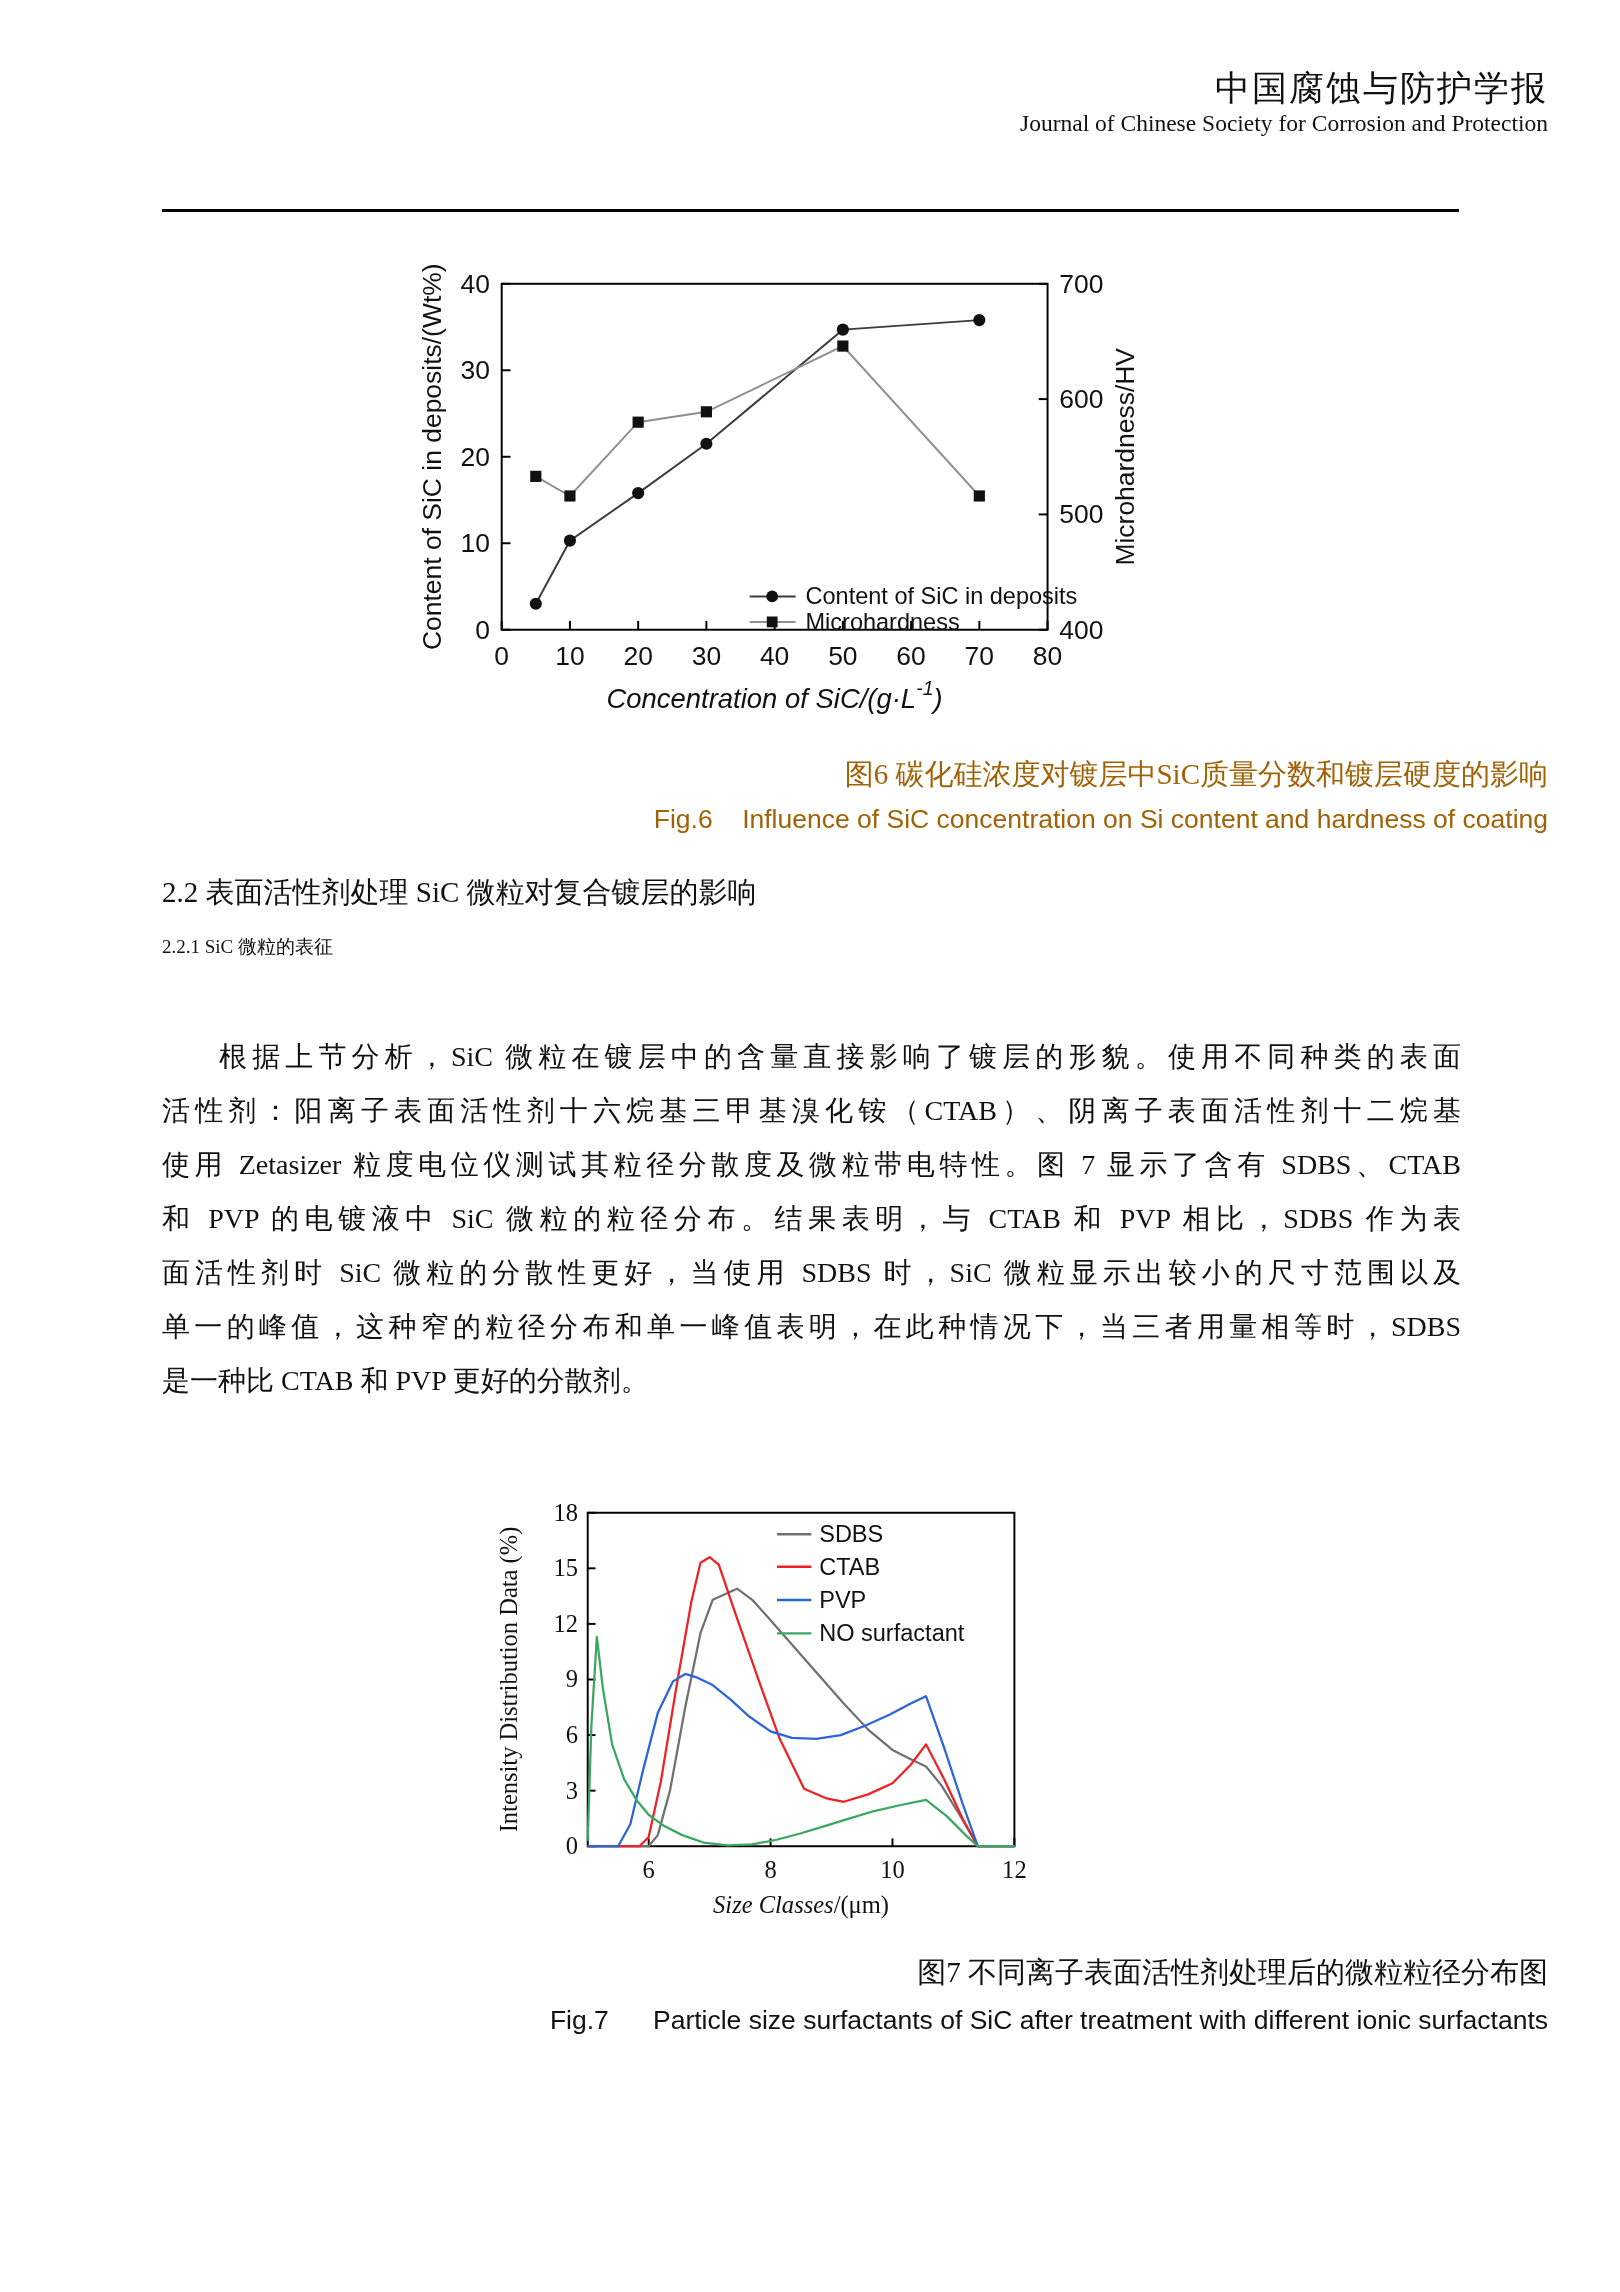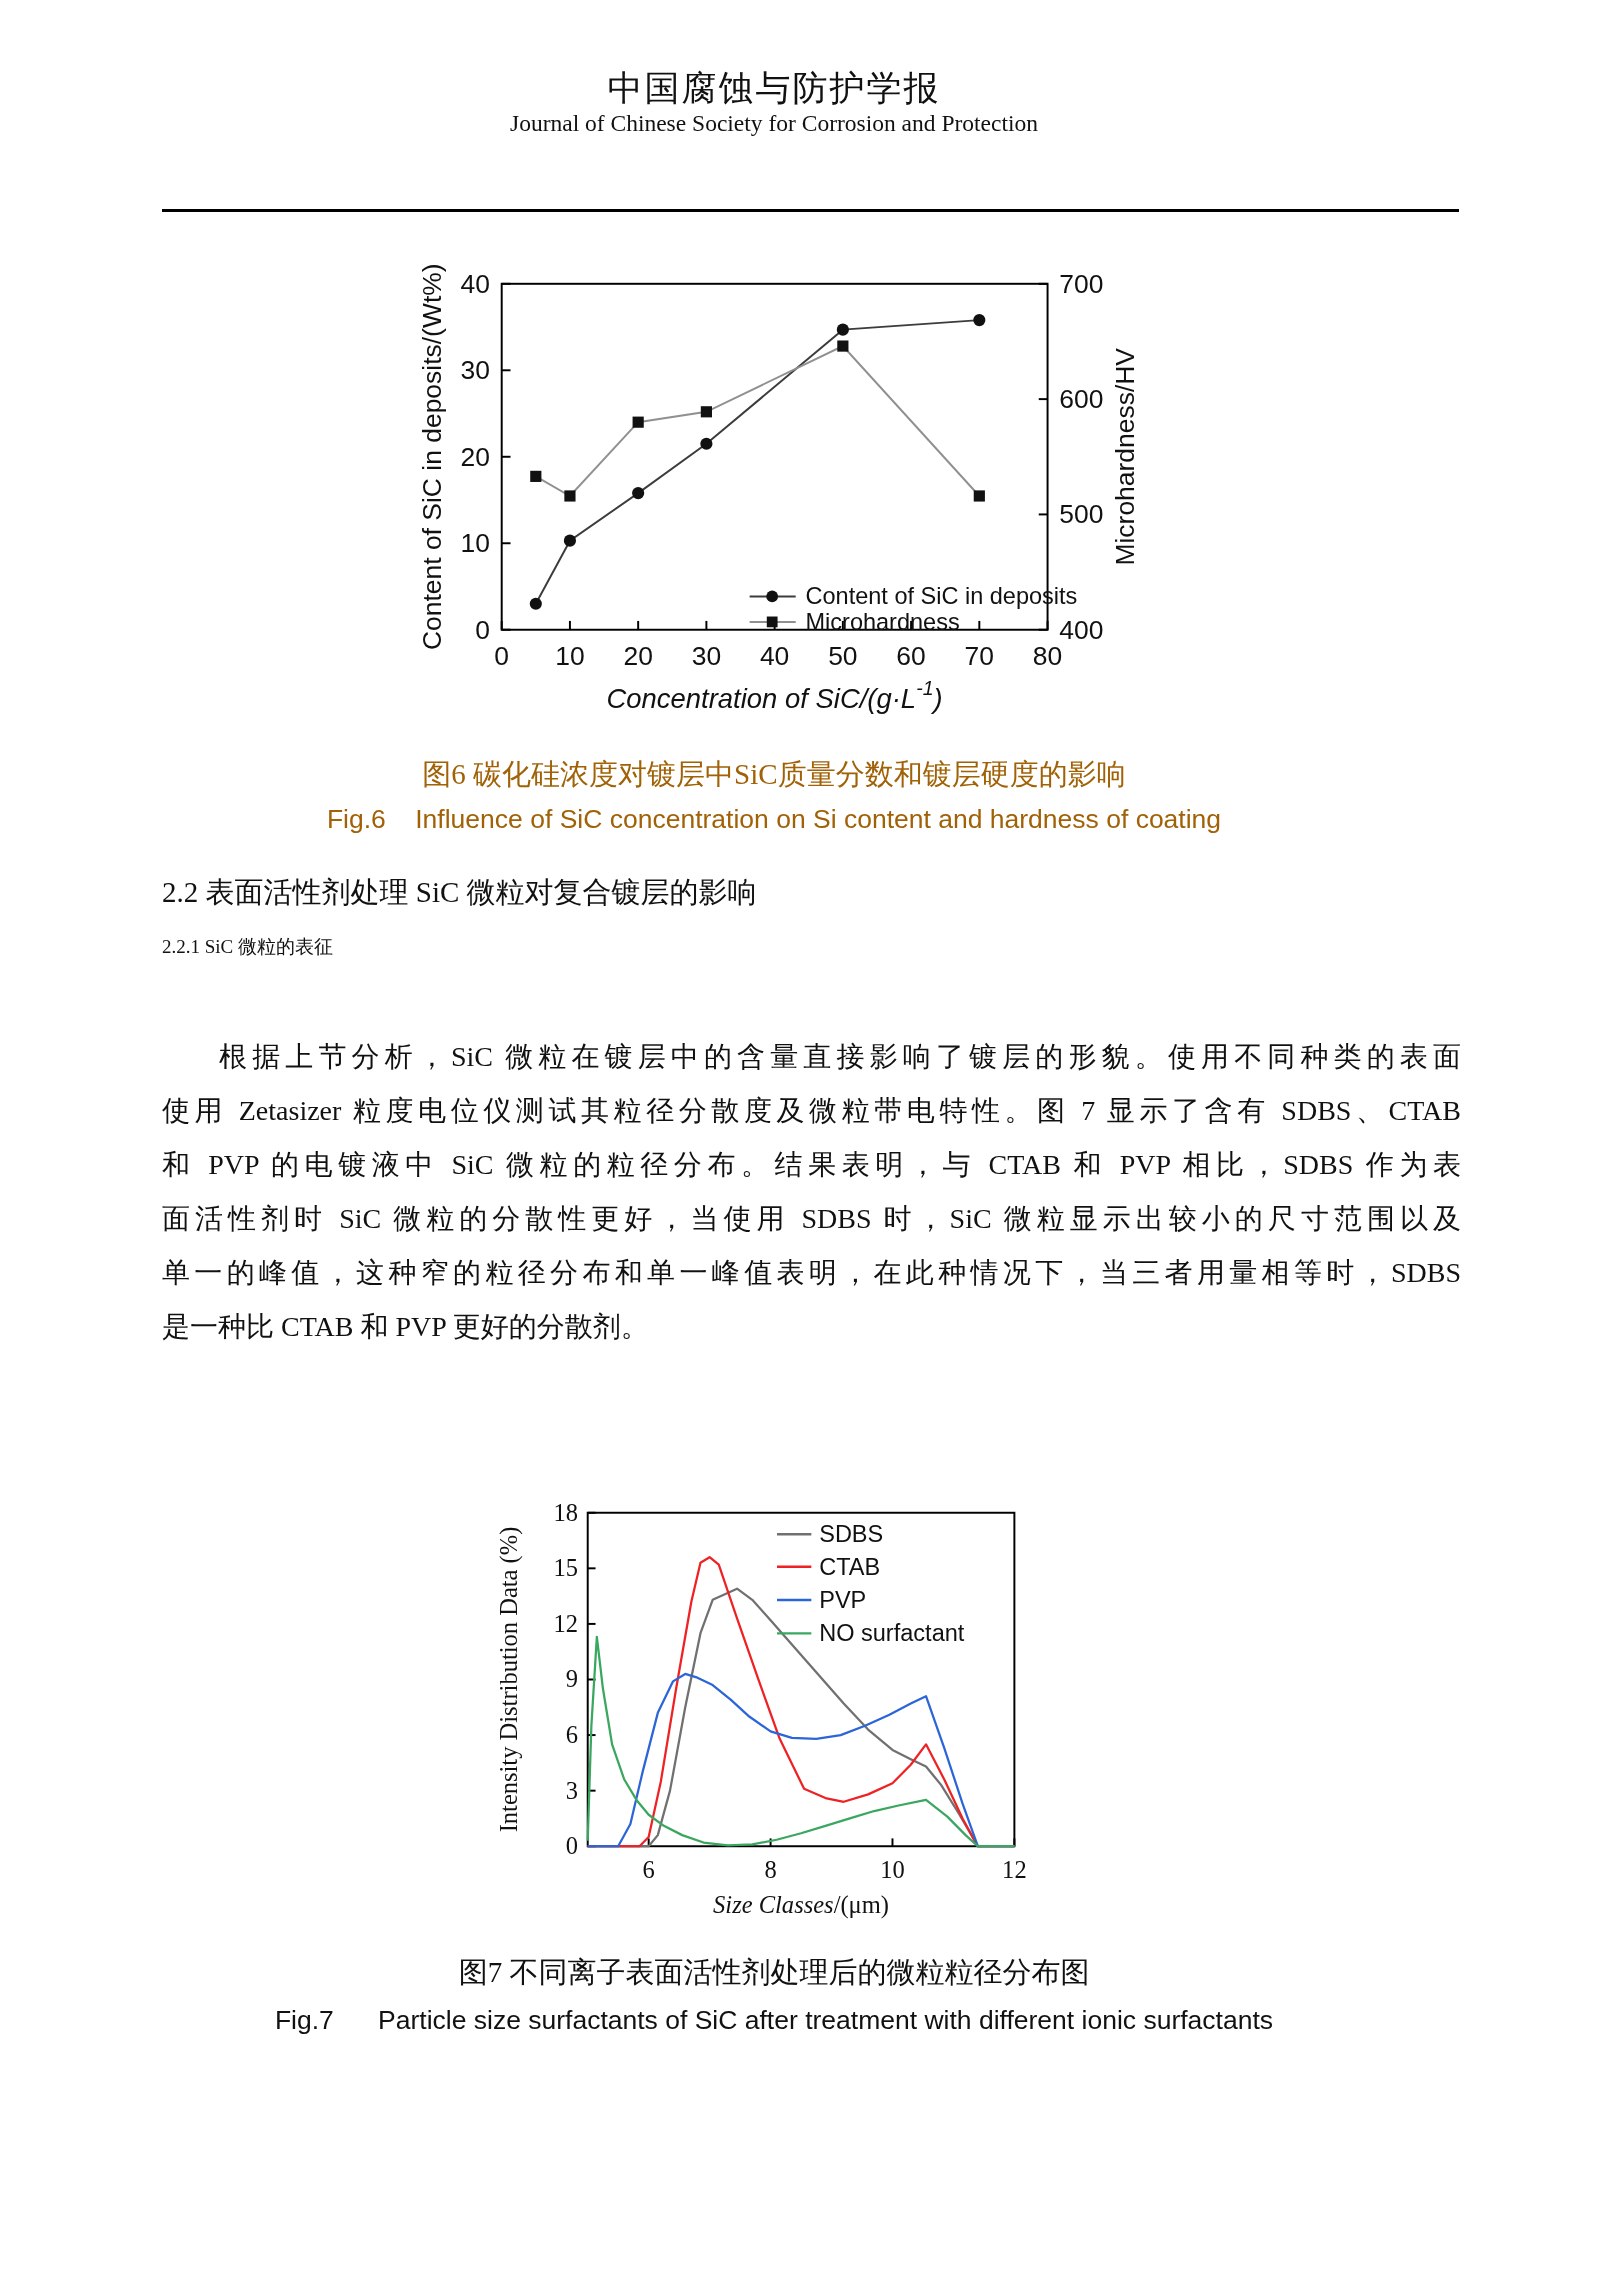--- a/index.html
+++ b/index.html
@@ -1,19 +1,19 @@
 <!DOCTYPE html>
 <html><head>
 <meta charset="utf-8">
 <style>
   html,body{margin:0;padding:0;background:#ffffff;}
   .page{position:relative;width:1620px;height:2293px;background:#ffffff;color:#111;
         font-family:"Liberation Serif","DejaVu Serif",serif;overflow:hidden;}
   .abs{position:absolute;}
-  .center{left:0;width:1548px;text-align:center;}
+  .center{left:0;width:1548px;text-align:right;}
   .f-sans{font-family:"Liberation Sans","DejaVu Sans",sans-serif;}
   .f-serif{font-family:"Liberation Serif","DejaVu Serif",serif;}
   .journal-title{top:65px;font-size:35px;letter-spacing:2px;}
   .journal-sub{top:110px;font-size:23.5px;}
   .rule{top:209px;left:162px;width:1297px;height:2.9px;background:#000;}
   .cap-red{color:#a16207;}
   .cap-zh{font-size:29px;}
   .cap-en{font-size:26.5px;white-space:pre-wrap;}
   .cap6-zh{top:755px;}
   .cap6-en{top:804px;}
@@ -100,20 +100,21 @@
     </svg>
 
   <div class="abs center cap-red cap-zh cap6-zh">图6 碳化硅浓度对镀层中SiC质量分数和镀层硬度的影响</div>
   <div class="abs center cap-red cap-en cap6-en f-sans">Fig.6    Influence of SiC concentration on Si content and hardness of coating</div>
 
   <div class="abs h22">2.2  表面活性剂处理 SiC 微粒对复合镀层的影响</div>
   <div class="abs h221">2.2.1 SiC 微粒的表征</div>
 
   <div class="abs para" id="para">
       <div class="para-line first">根据上节分析，SiC 微粒在镀层中的含量直接影响了镀层的形貌。使用不同种类的表面</div>
+      <div class="para-line">活性剂：阳离子表面活性剂十六烷基三甲基溴化铵（CTAB）、阴离子表面活性剂十二烷基</div>
       <div class="para-line">使用 Zetasizer 粒度电位仪测试其粒径分散度及微粒带电特性。图 7 显示了含有 SDBS、CTAB</div>
       <div class="para-line">和 PVP 的电镀液中 SiC 微粒的粒径分布。结果表明，与 CTAB 和 PVP 相比，SDBS 作为表</div>
       <div class="para-line">面活性剂时 SiC 微粒的分散性更好，当使用 SDBS 时，SiC 微粒显示出较小的尺寸范围以及</div>
       <div class="para-line">单一的峰值，这种窄的粒径分布和单一峰值表明，在此种情况下，当三者用量相等时，SDBS</div>
       <div class="para-line last">是一种比 CTAB 和 PVP 更好的分散剂。</div>
     </div>
 
   <svg id="chart2" class="abs" style="left:470px;top:1500px;" width="667" height="461" viewBox="0 0 680 470">
       <rect x="120" y="13" width="435" height="340" fill="none" stroke="#000" stroke-width="2"></rect>
       <line x1="182.14285714285714" y1="353" x2="182.14285714285714" y2="345" stroke="#000" stroke-width="2"></line>

